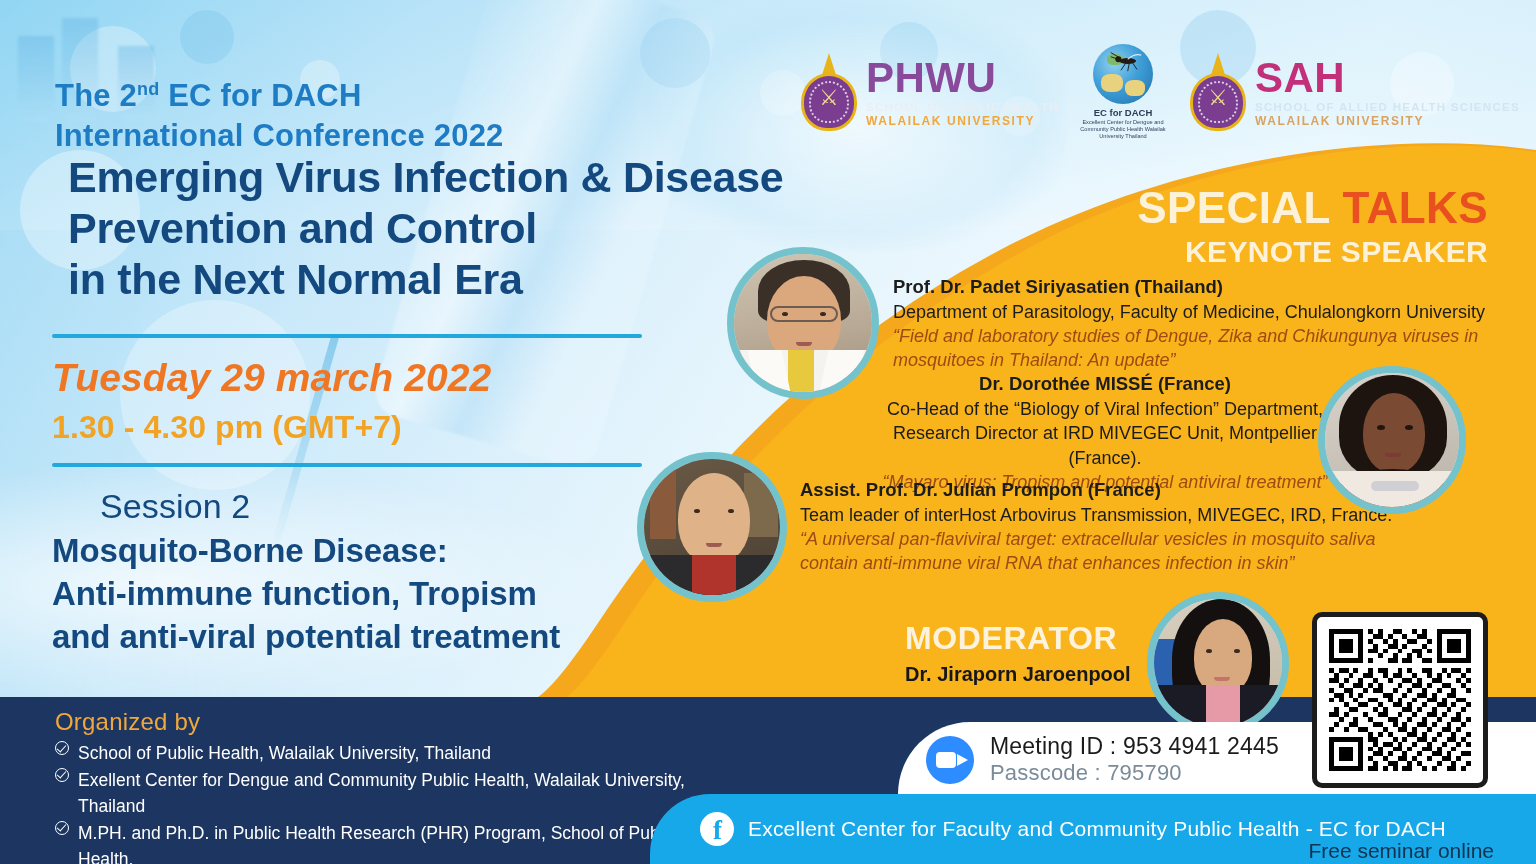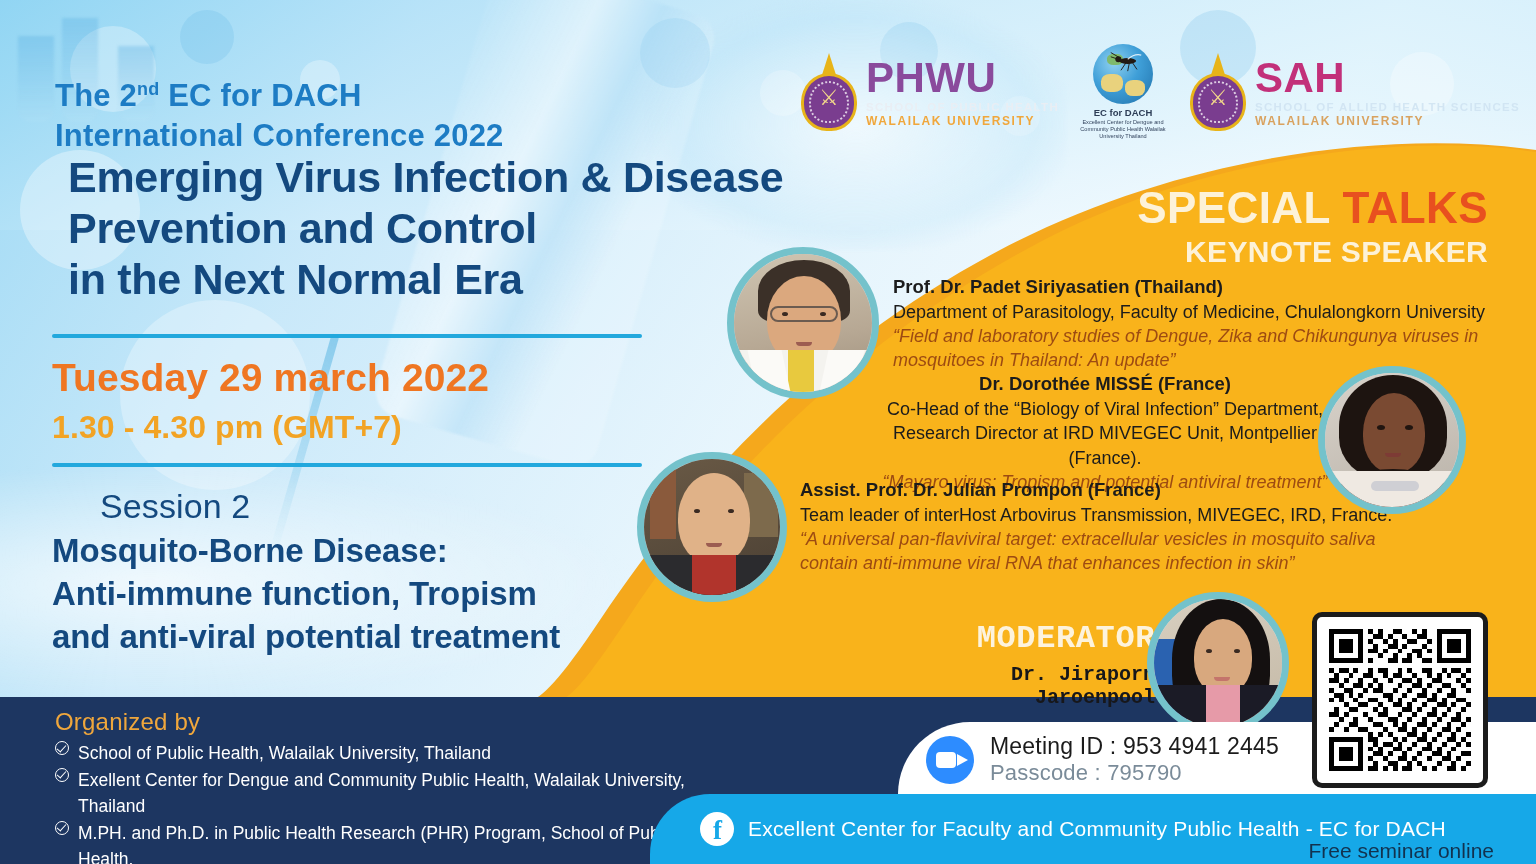--- a/index.html
+++ b/index.html
@@ -131,21 +131,21 @@
     line-height: 1.19; letter-spacing: -.3px;
   }
   .rule {
     position: absolute; left: 52px; height: 4px; width: 590px;
     background: #22a8dd; border-radius: 2px;
   }
   .rule.r1 { top: 334px; }
   .rule.r2 { top: 463px; }
   .date-line {
     position: absolute; left: 52px; top: 356px;
-    font-size: 39px; font-weight: bold; color: #ef7622; letter-spacing: .1px;
+    font-size: 39px; font-weight: bold; color: #ef7622; letter-spacing: .1px; font-style: italic;
   }
   .time-line {
     position: absolute; left: 52px; top: 409px;
     font-size: 32px; font-weight: bold; color: #f2a324; letter-spacing: .1px;
   }
   .session-no {
     position: absolute; left: 52px; top: 487px;
     font-size: 34px; color: #14497f; letter-spacing: .1px; margin-left: 48px;
   }
   .session-title {
@@ -258,21 +258,21 @@
   .spk { position: absolute; color: #1c1c1c; }
   .spk .name { font-size: 18.5px; font-weight: bold; line-height: 1.34; }
   .spk .affil { font-size: 18px; line-height: 1.36; }
   .spk .topic { font-size: 18px; font-style: italic; color: #9d4b12; line-height: 1.34; }
 
   #spk1 { left: 893px; top: 275px; width: 600px; }
   #spk2 { left: 880px; top: 372px; width: 450px; text-align: center; }
   #spk3 { left: 800px; top: 478px; width: 620px; }
 
   .moderator {
-    position: absolute; left: 905px; top: 620px; width: 250px; text-align: right; font-family: Liberation Mono, monospace;
+    position: absolute; left: 905px; top: 620px; width: 250px; text-align: left;
   }
   .moderator .mtitle {
     font-size: 32px; font-weight: bold; color: #fdf3dd; letter-spacing: .6px;
   }
   .moderator .mname { font-size: 20px; font-weight: bold; color: #17171a; margin-top: 6px; }
 
   
   .photo {
     position: absolute; border-radius: 50%;
     border: 7px solid #74c2cb; overflow: hidden;

